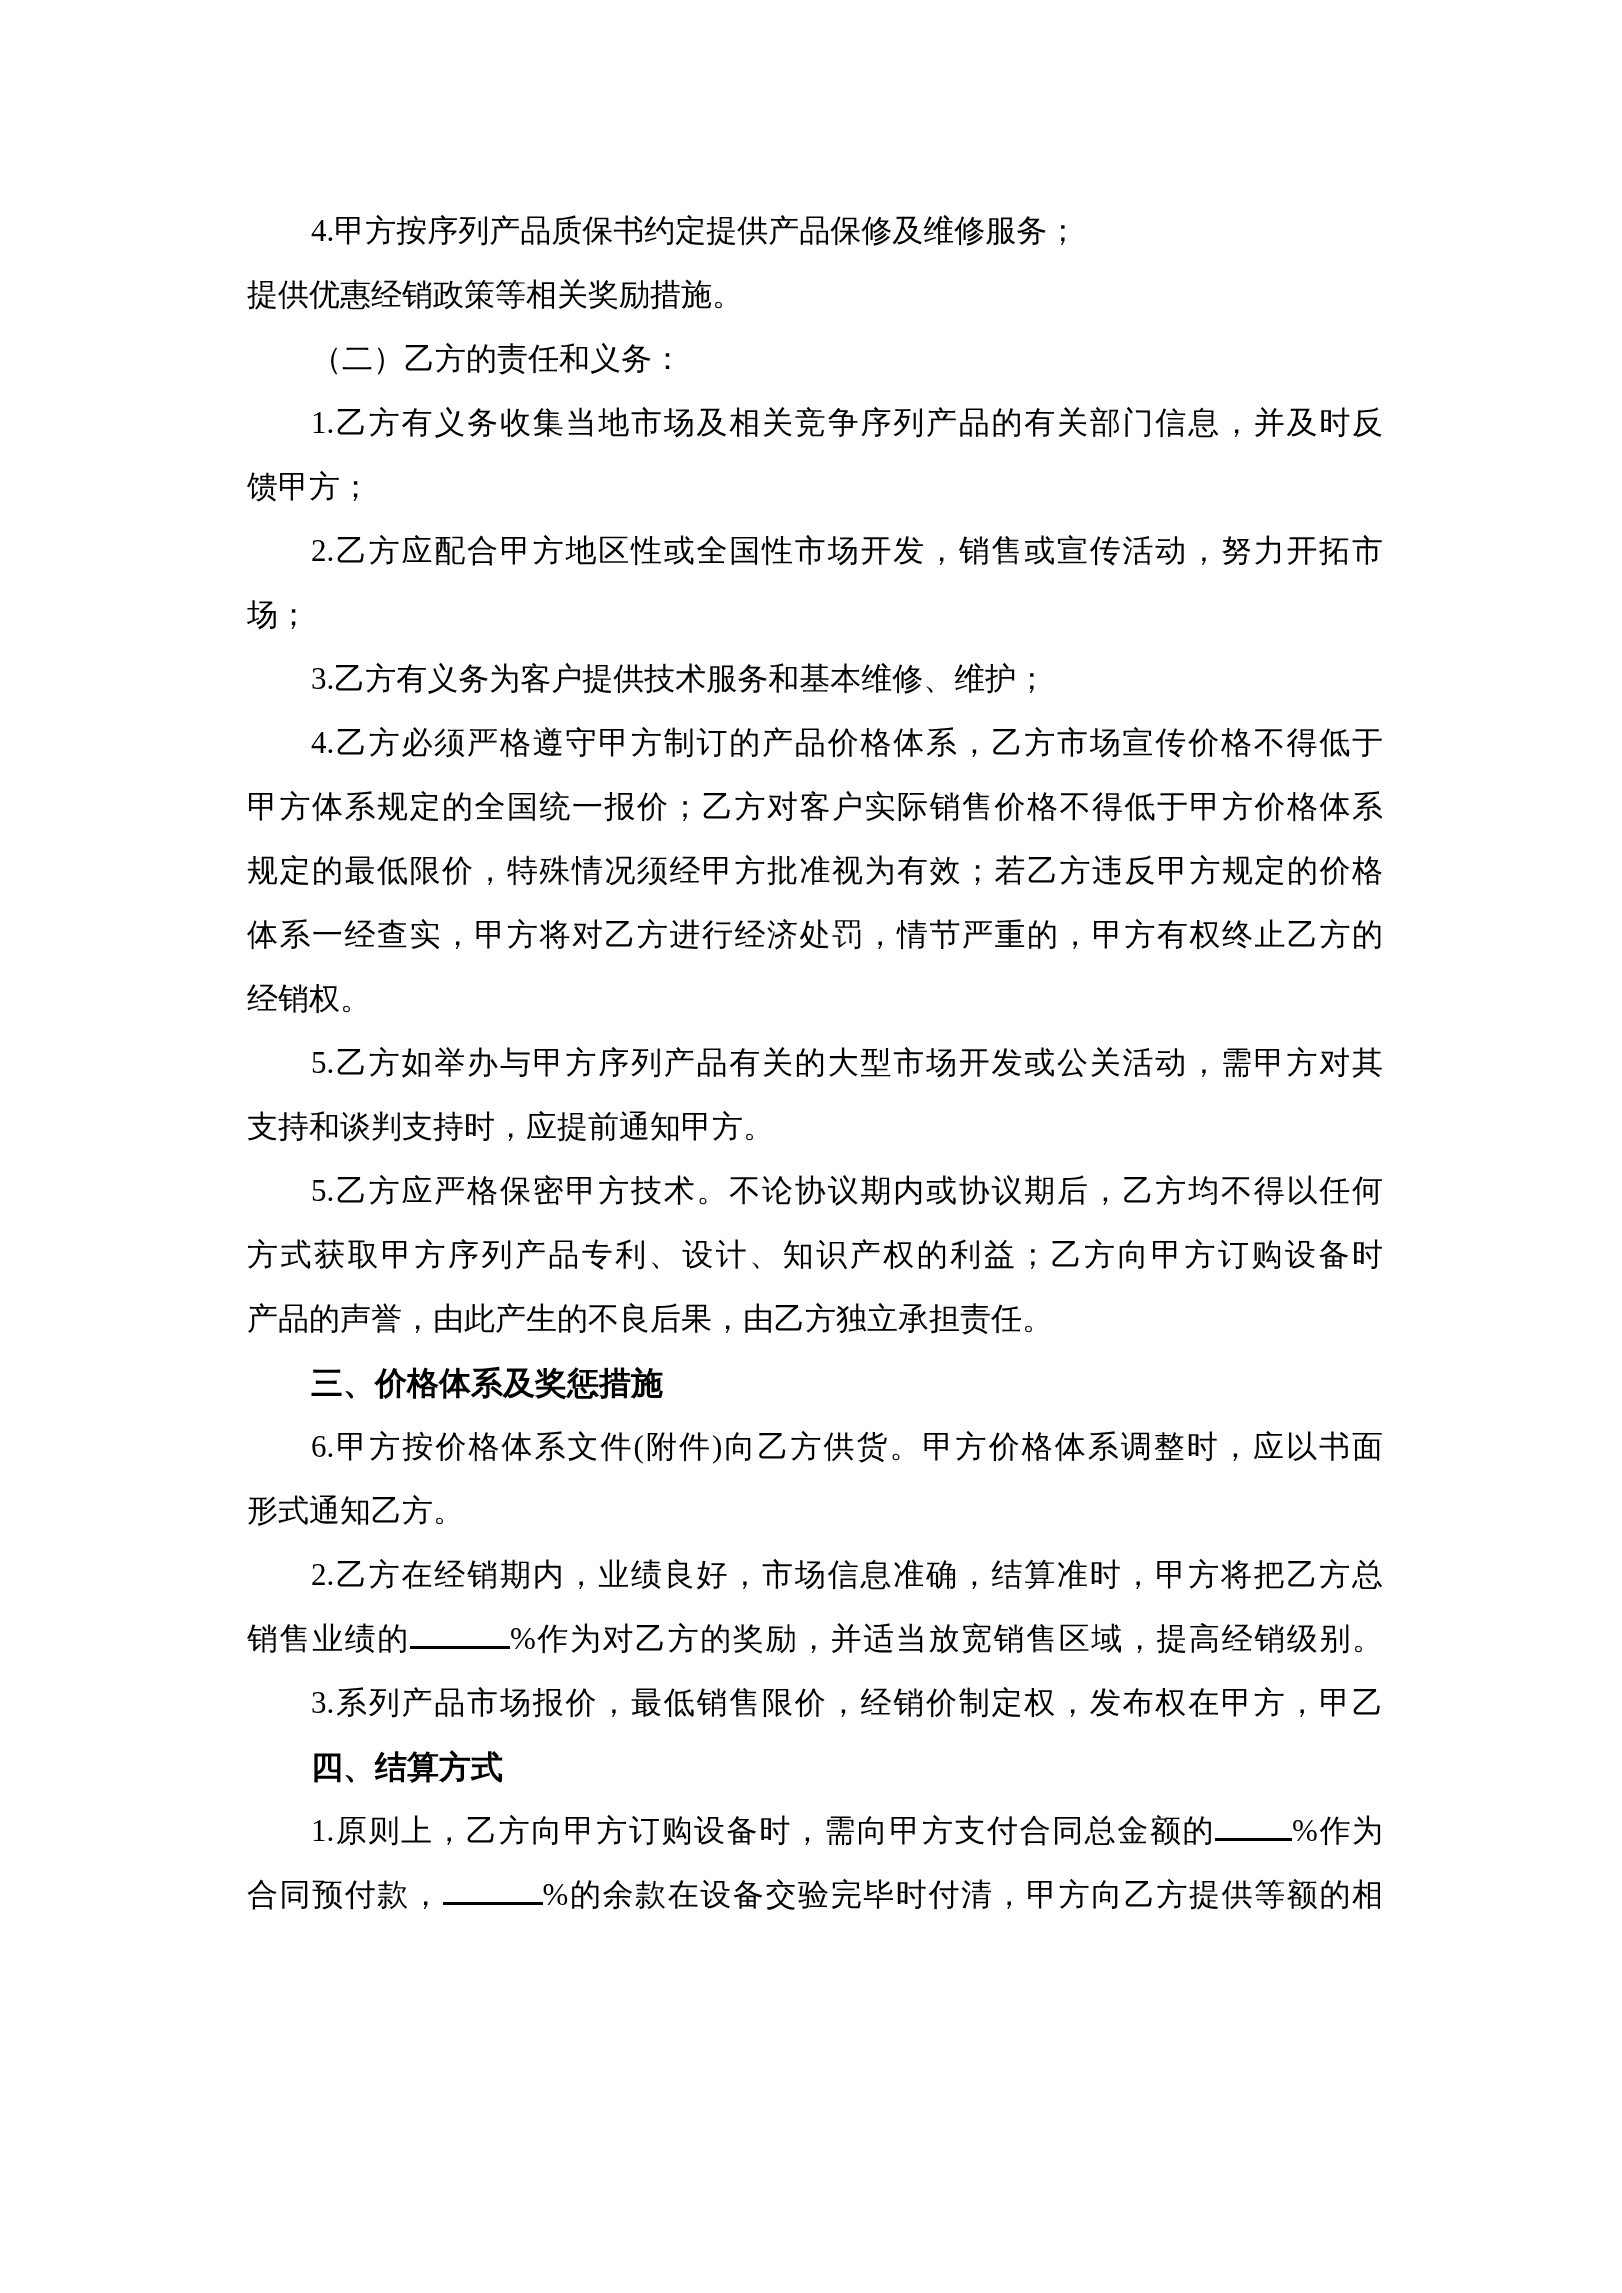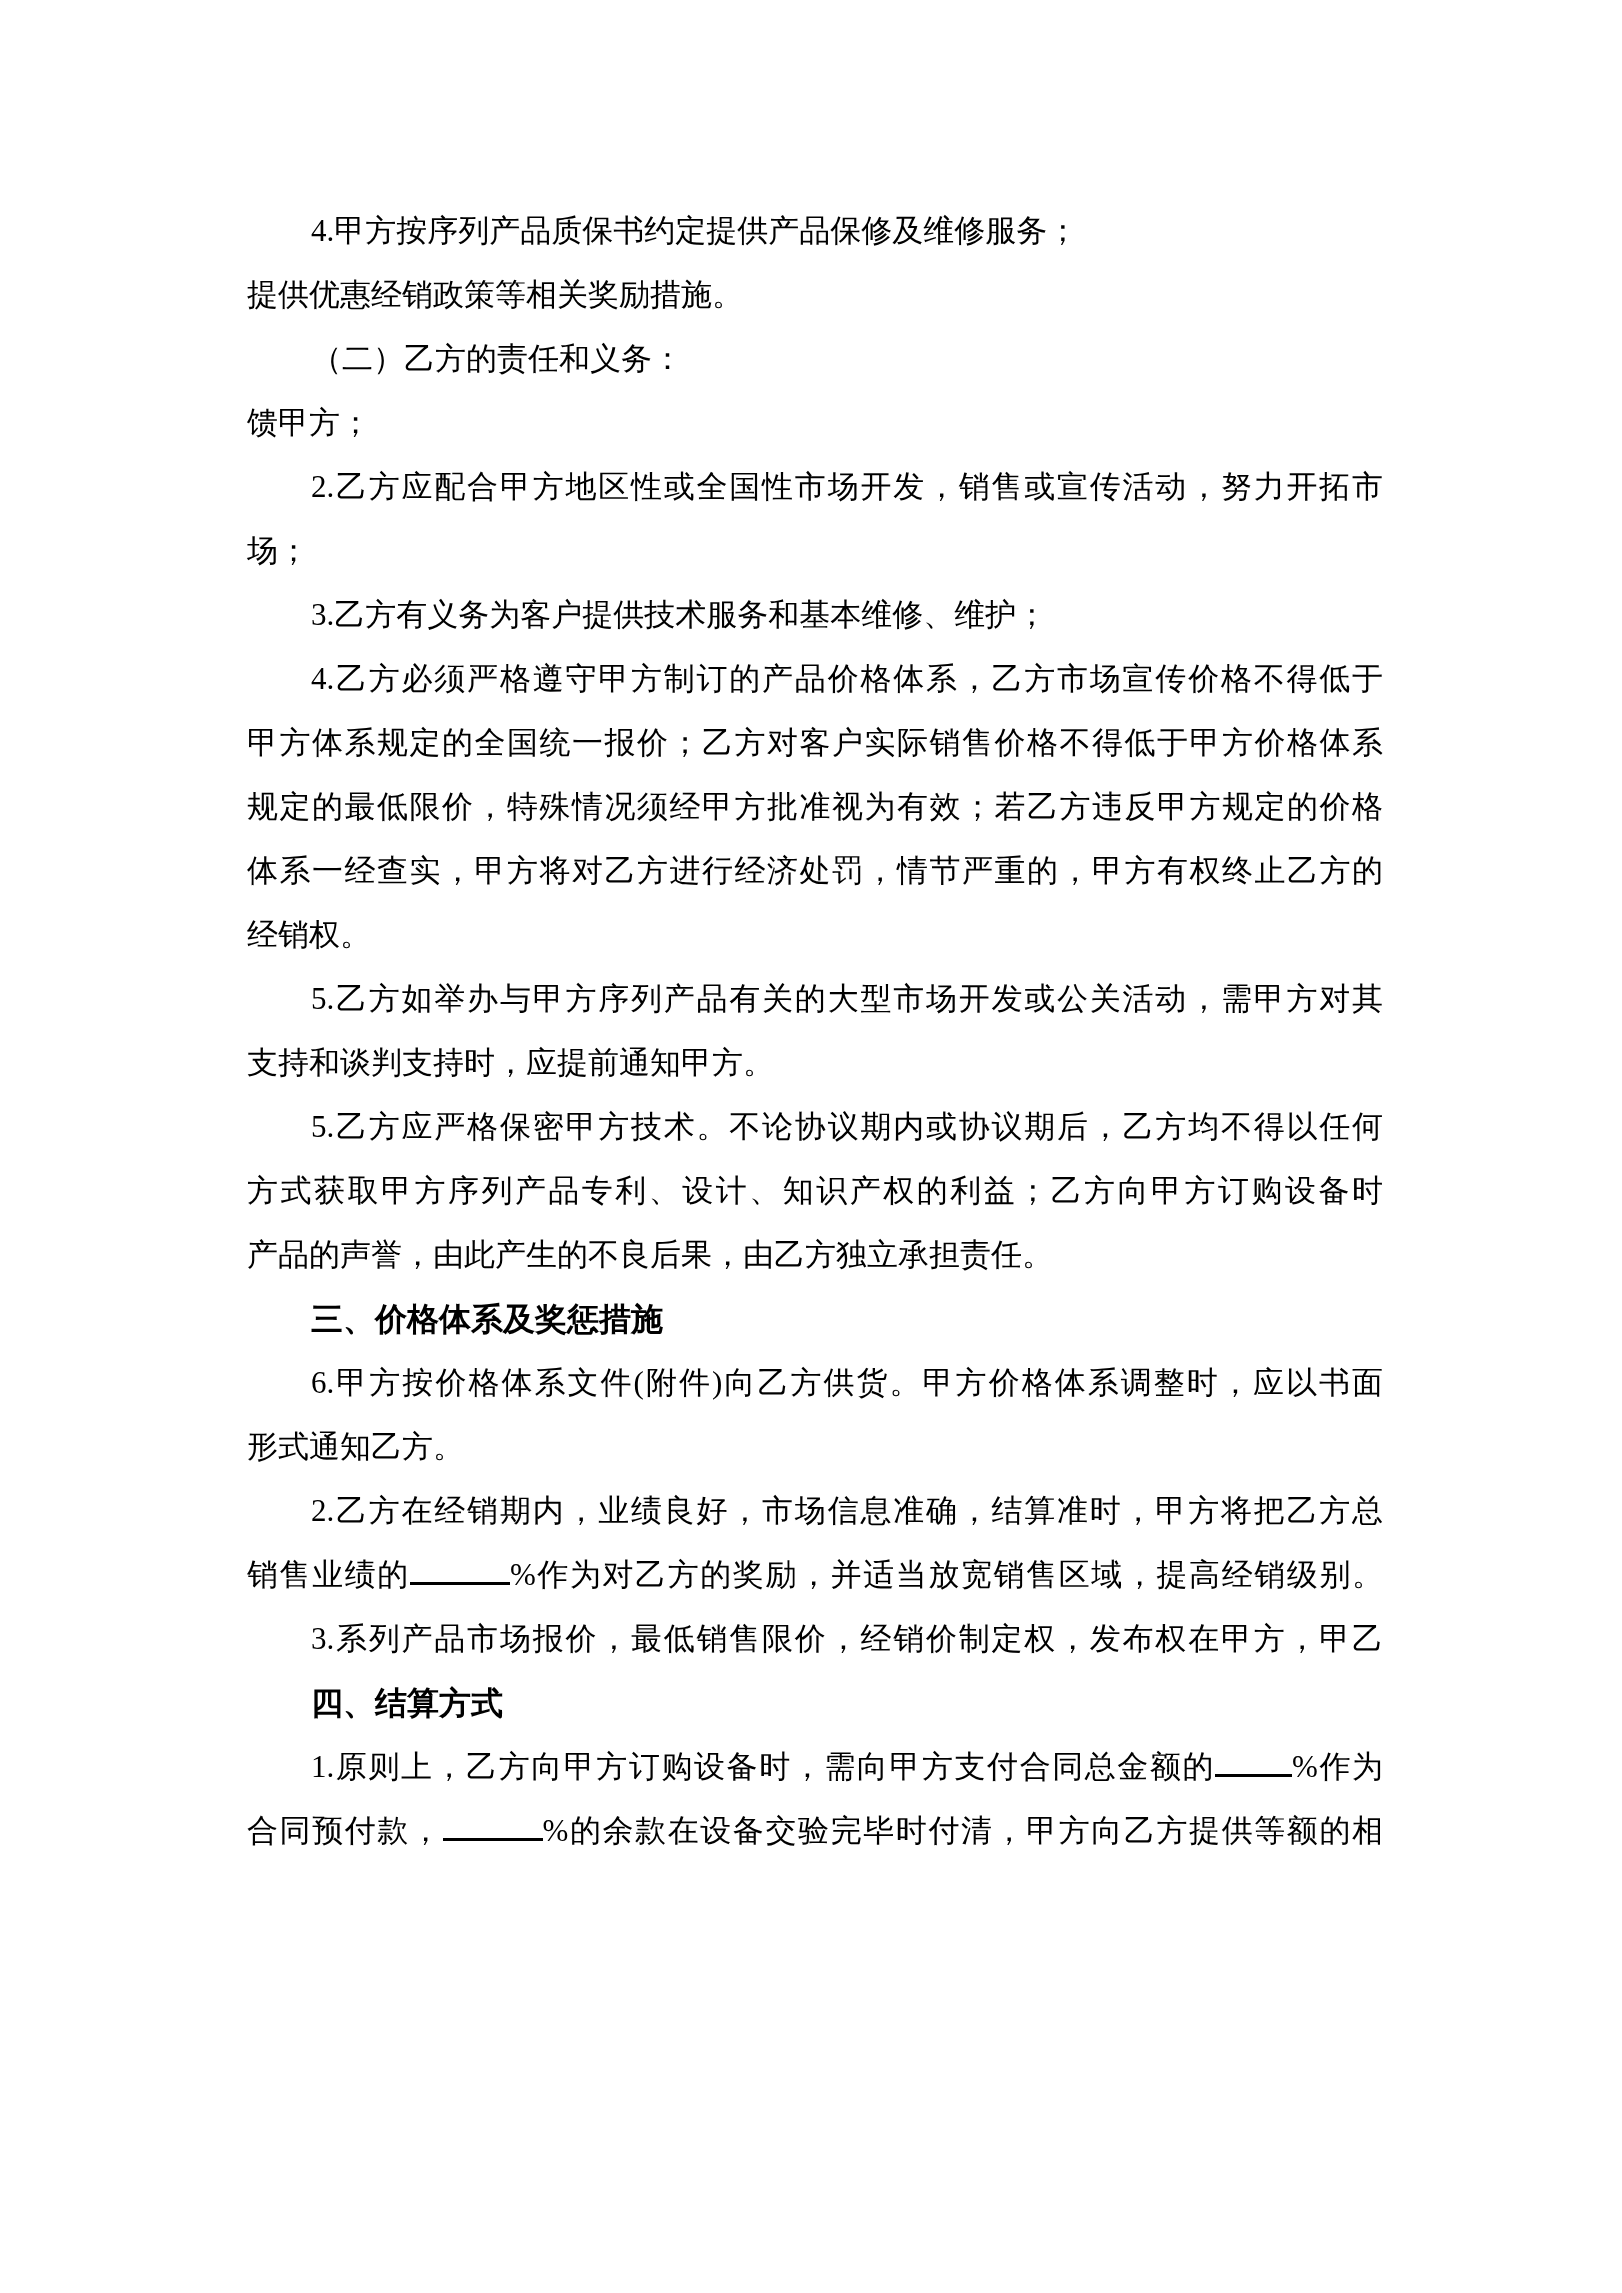--- a/index.html
+++ b/index.html
@@ -48,20 +48,21 @@
   }
 </style>
 </head>
 <body>
 
 <div class="page">
   <div class="content">
       <div class="line indent"><span>4.甲方按序列产品质保书约定提供产品保修及维修服务；</span></div>
       <div class="line"><span>提供优惠经销政策等相关奖励措施。</span></div>
       <div class="line indent"><span>（二）乙方的责任和义务：</span></div>
+      <div class="line indent justify"><span>1.乙方有义务收集当地市场及相关竞争序列产品的有关部门信息，并及时反</span></div>
       <div class="line"><span>馈甲方；</span></div>
       <div class="line indent justify"><span>2.乙方应配合甲方地区性或全国性市场开发，销售或宣传活动，努力开拓市</span></div>
       <div class="line"><span>场；</span></div>
       <div class="line indent"><span>3.乙方有义务为客户提供技术服务和基本维修、维护；</span></div>
       <div class="line indent justify"><span>4.乙方必须严格遵守甲方制订的产品价格体系，乙方市场宣传价格不得低于</span></div>
       <div class="line justify"><span>甲方体系规定的全国统一报价；乙方对客户实际销售价格不得低于甲方价格体系</span></div>
       <div class="line justify"><span>规定的最低限价，特殊情况须经甲方批准视为有效；若乙方违反甲方规定的价格</span></div>
       <div class="line justify"><span>体系一经查实，甲方将对乙方进行经济处罚，情节严重的，甲方有权终止乙方的</span></div>
       <div class="line"><span>经销权。</span></div>
       <div class="line indent justify"><span>5.乙方如举办与甲方序列产品有关的大型市场开发或公关活动，需甲方对其</span></div>

